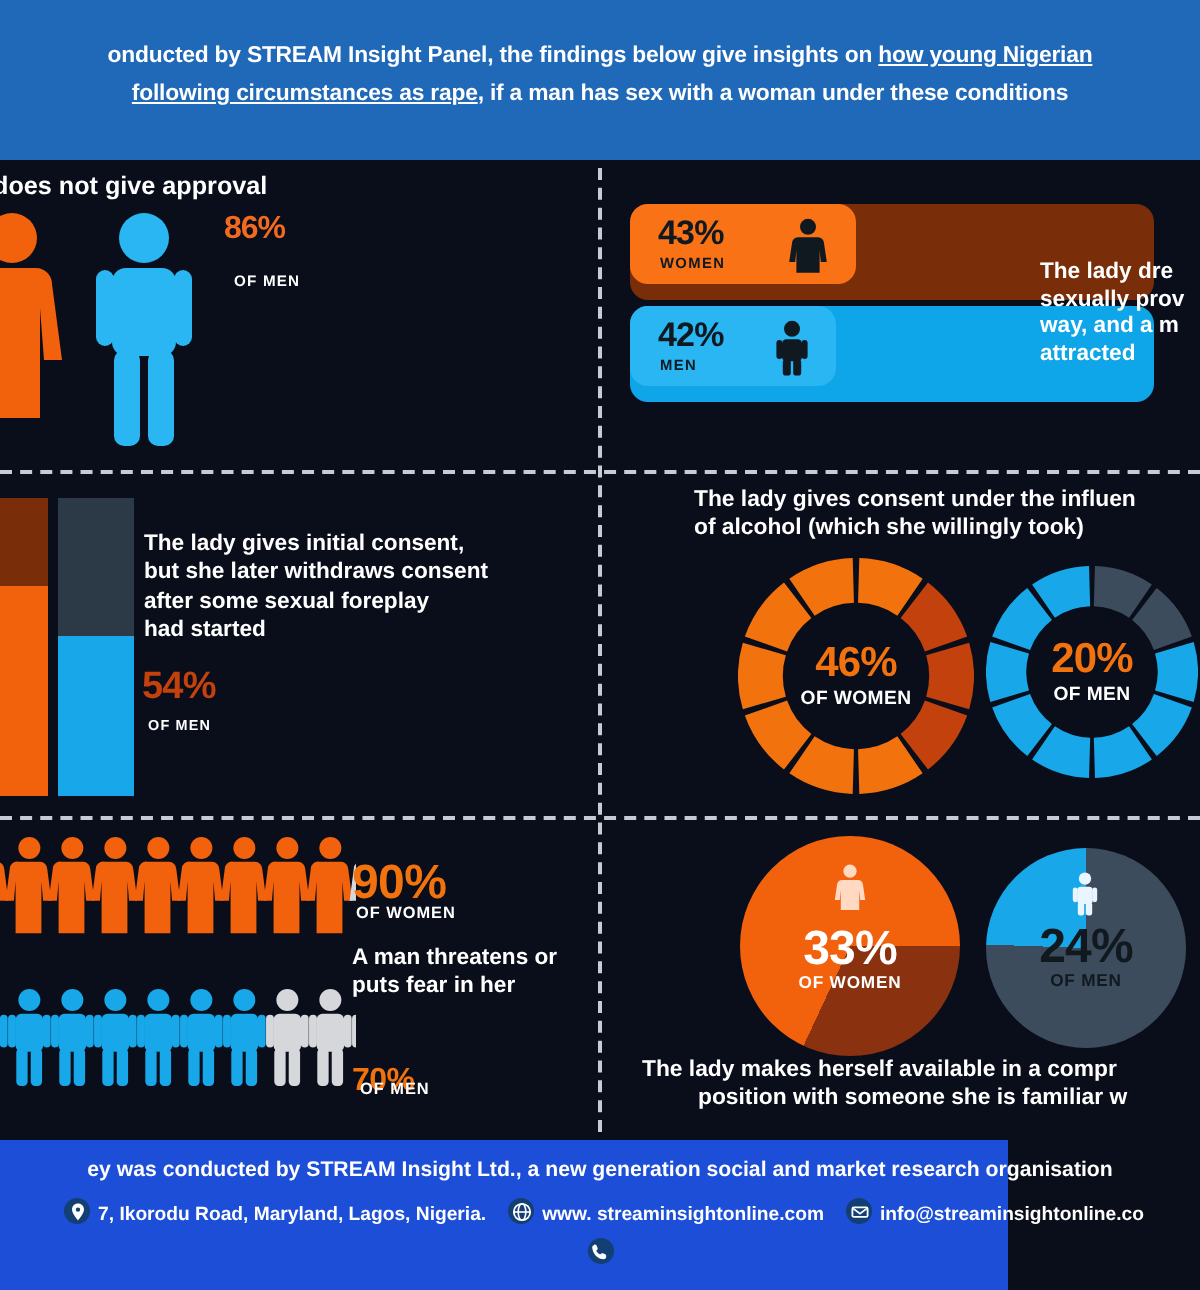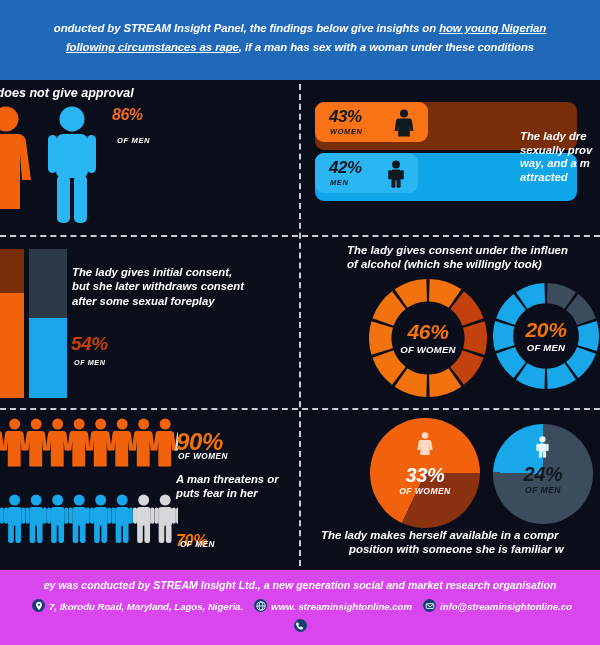--- a/index.html
+++ b/index.html
@@ -3,21 +3,21 @@
 <meta charset="utf-8">
 <style>
   html,body{margin:0;padding:0;}
   body{
     width:600px;height:645px;overflow:hidden;
     background:#0a0e1a;
     font-family:"Liberation Sans", sans-serif;
     color:#ffffff;
     position:relative;
   }
-  .sheet{position:relative;width:600px;height:645px;overflow:hidden;font-style:italic;}
+  .sheet{position:relative;width:600px;height:645px;overflow:hidden;}
 
   
   .header{
     position:absolute;left:0;top:0;width:600px;height:80px;
     background:#2069b8;
   }
   .header-line{
     position:absolute;left:-26px;width:652px;
     font-size:11.4px;font-weight:bold;letter-spacing:-0.1px;
     white-space:nowrap;color:#ffffff;text-align:center;
@@ -133,31 +133,31 @@
   .q5-pctw{position:absolute;left:176px;top:18px;font-size:24px;font-weight:bold;color:#f2720d;letter-spacing:-0.3px;}
   .q5-subw{position:absolute;left:178px;top:42px;font-size:8.2px;font-weight:bold;letter-spacing:.5px;color:#ffffff;}
   .q5-text{position:absolute;left:176px;top:62px;width:150px;font-size:11.3px;font-weight:bold;line-height:14px;color:#ffffff;}
   .q5-pctm{position:absolute;left:176px;top:106px;font-size:16px;font-weight:bold;color:#f2720d;letter-spacing:-0.3px;margin-top:16px;}
   .q5-subm{position:absolute;left:180px;top:130px;font-size:8.2px;font-weight:bold;letter-spacing:.5px;color:#ffffff;}
 
   
   .q6{left:301px;top:330px;width:299px;height:160px;}
   .pie{position:absolute;border-radius:50%;}
   .pie-cap{position:absolute;text-align:center;width:140px;}
-  .pie-num{font-size:20px;font-weight:bold;letter-spacing:-0.4px;line-height:20px;}
+  .pie-num{font-size:24px;font-weight:bold;letter-spacing:-0.4px;line-height:20px;}
   .pie-sub{font-size:8.6px;font-weight:bold;letter-spacing:.4px;margin-top:1px;}
   .q6-text{
     position:absolute;left:20px;top:118px;width:330px;
     font-size:11.4px;font-weight:bold;line-height:14px;color:#ffffff;
     white-space:nowrap;
   }
 
   
   .footer{
-    position:absolute;left:0;top:570px;width:600px;height:75px;background:#d946ef;
+    position:absolute;left:0;top:570px;width:504px;height:75px;background:#1d4ed8;
   }
   .f1{
     position:absolute;top:9px;left:-28px;width:656px;text-align:center;
     font-size:10.6px;font-weight:bold;white-space:nowrap;color:#ffffff;
   }
   .f2{
     position:absolute;top:29px;left:-40px;width:680px;text-align:center;
     font-size:9.6px;font-weight:bold;white-space:nowrap;color:#ffffff;
   }
   .f3{
@@ -251,20 +251,21 @@
         <div class="sb-bot"></div>
       </div>
       <div class="sb sb-m">
         <div class="sb-top"></div>
         <div class="sb-bot"></div>
       </div>
       <div class="q3-text">
         <div>The lady gives initial consent,</div>
         <div>but she later withdraws consent</div>
         <div>after some  sexual foreplay</div>
+        <div>had started</div>
       </div>
       <div class="q3-pct">54%</div>
       <div class="q3-sub">OF MEN</div>
     </div>
 
     <div class="cell q4">
       <div class="q4-text">
         <div>The lady gives consent under the influen</div>
         <div>of alcohol (which she willingly took)</div>
       </div>

